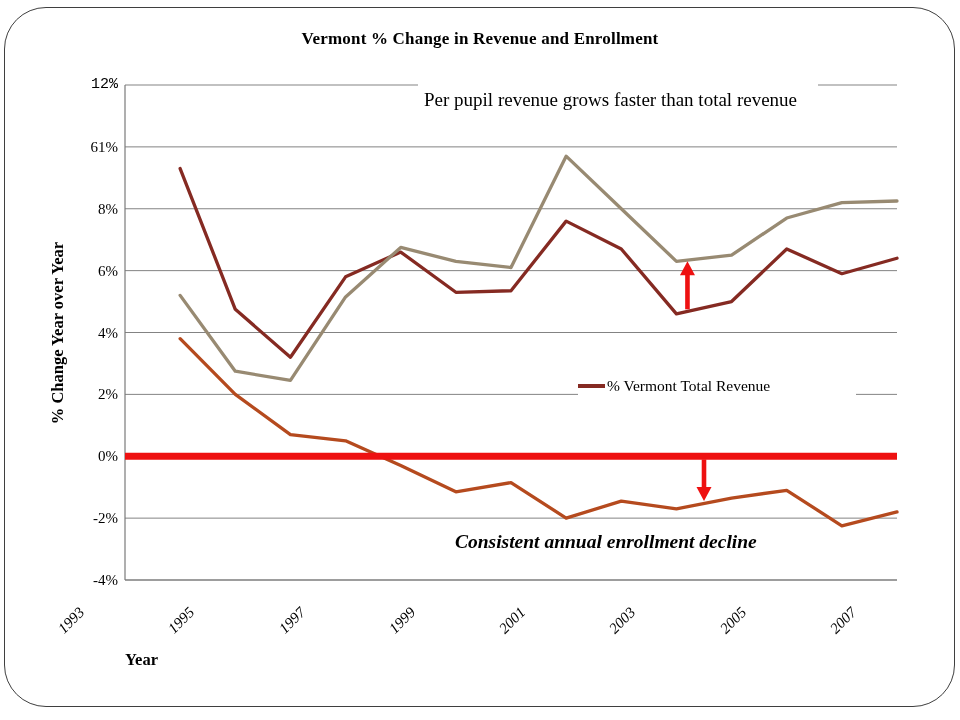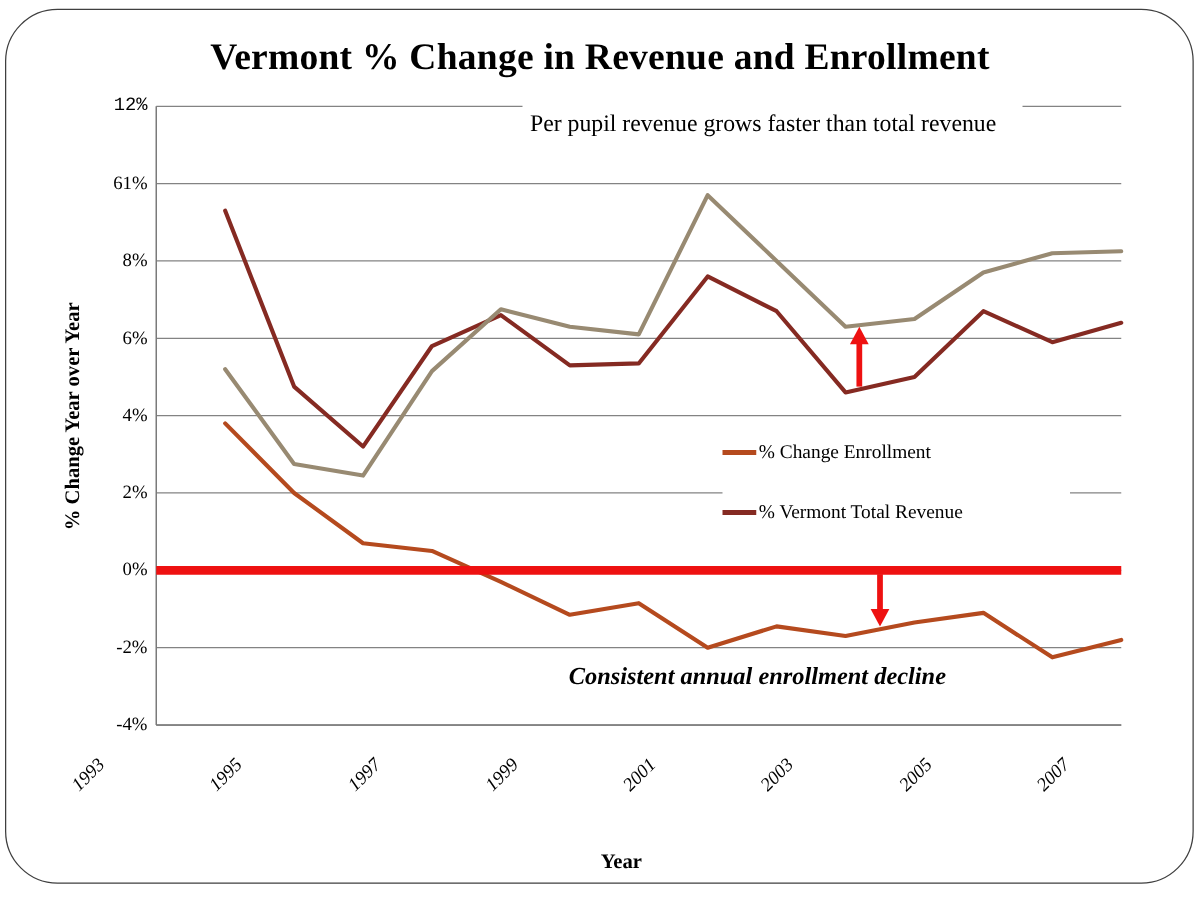--- a/index.html
+++ b/index.html
@@ -1,29 +1,29 @@
 <!DOCTYPE html>
 <html><head>
 <meta charset="utf-8">
 <style>
   html,body{margin:0;padding:0;background:#fff;}
   .slide{position:relative;width:960px;height:720px;background:#ffffff;overflow:hidden;
          font-family:"Liberation Serif","DejaVu Serif",serif;color:#000;}
   .frame{position:absolute;left:4px;top:7px;width:951px;height:700px;box-sizing:border-box;
          border:1.6px solid #3f3f3f;border-radius:42px;}
   .title{position:absolute;left:0;top:29px;width:960px;text-align:center;
-         font-size:30px;font-weight:bold;letter-spacing:0.2px;}
+         font-size:17px;font-weight:bold;letter-spacing:0.2px;}
   .chart-svg{position:absolute;left:0;top:0;}
   .y-tick{position:absolute;width:80px;text-align:right;font-size:15px;line-height:18px;}
   .x-tick{position:absolute;width:56px;text-align:right;font-size:15px;font-style:italic;
           transform:rotate(-45deg);transform-origin:top right;line-height:16px;}
   .y-axis-title{position:absolute;left:58px;top:333px;transform:translate(-50%,-50%) rotate(-90deg);
           white-space:nowrap;font-size:16.5px;font-weight:bold;}
-  .x-axis-title{position:absolute;left:125px;top:650px;width:744px;text-align:center;
-          font-size:16.5px;font-weight:bold;margin-top:29px;}
+  .x-axis-title{position:absolute;left:125px;top:650px;width:744px;text-align:left;
+          font-size:16.5px;font-weight:bold;}
   .note-top-box{position:absolute;left:418px;top:84px;width:400px;height:62px;background:#fff;}
   .note-top{position:absolute;left:424px;top:86px;font-size:19px;line-height:28px;}
   .note-top div{white-space:nowrap;}
   .note-bottom{position:absolute;left:455px;top:531px;width:500px;text-align:left;
           font-size:19.5px;font-weight:bold;font-style:italic;}
   .legend{position:absolute;left:578px;top:338px;width:278px;height:96px;background:#fff;
           display:flex;flex-direction:column;justify-content:space-around;}
   .legend-row{display:flex;align-items:center;height:32px;}
   .legend-swatch{display:inline-block;width:27px;height:3.4px;margin-right:2px;flex:none;}
   .legend-label{font-size:15.5px;white-space:nowrap;}
@@ -85,21 +85,17 @@
 
   <div class="note-top-box"></div>
   <div class="note-top">
     <div>Per pupil revenue grows faster than total revenue</div>
   </div>
 
   <div class="note-bottom">Consistent annual enrollment decline</div>
 
   <div class="legend" id="legend">
       <div class="legend-row">
-        <span class="legend-swatch" style="background: rgb(181, 74, 30);"></span>
-        <span class="legend-label">% Change Enrollment</span>
-      </div>
-      <div class="legend-row">
         <span class="legend-swatch" style="background: rgb(133, 42, 34);"></span>
         <span class="legend-label">% Vermont Total Revenue</span>
       </div>
     </div>
 </div>
 
 </body></html>

